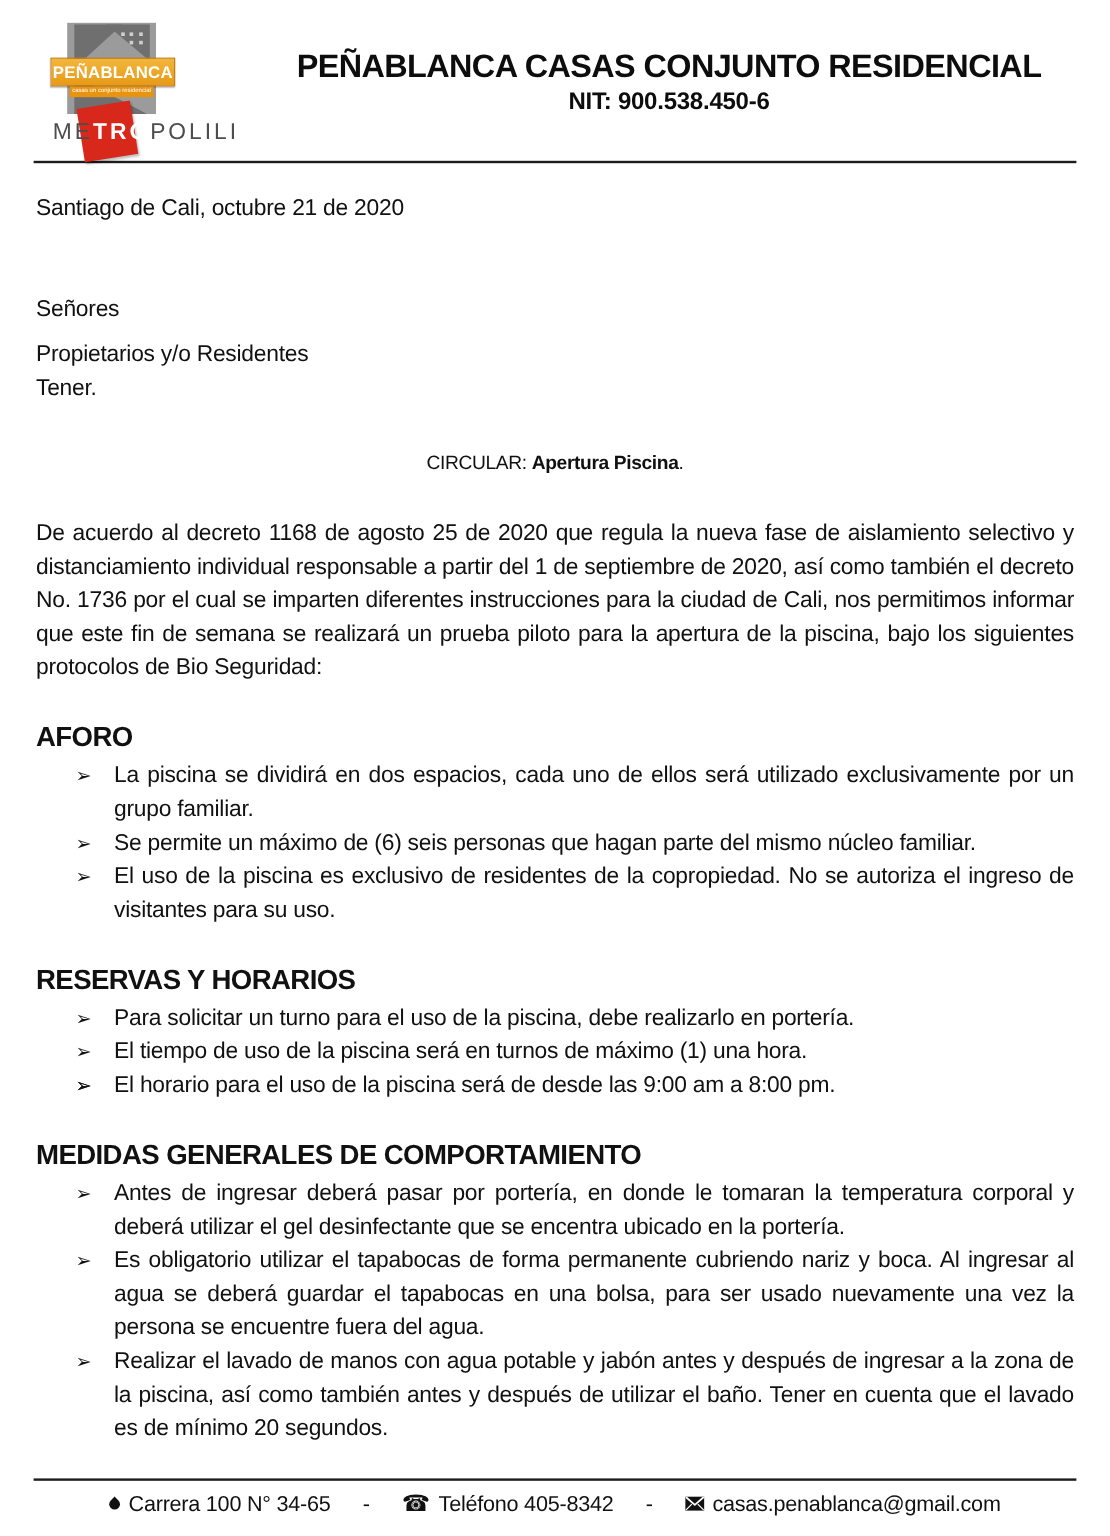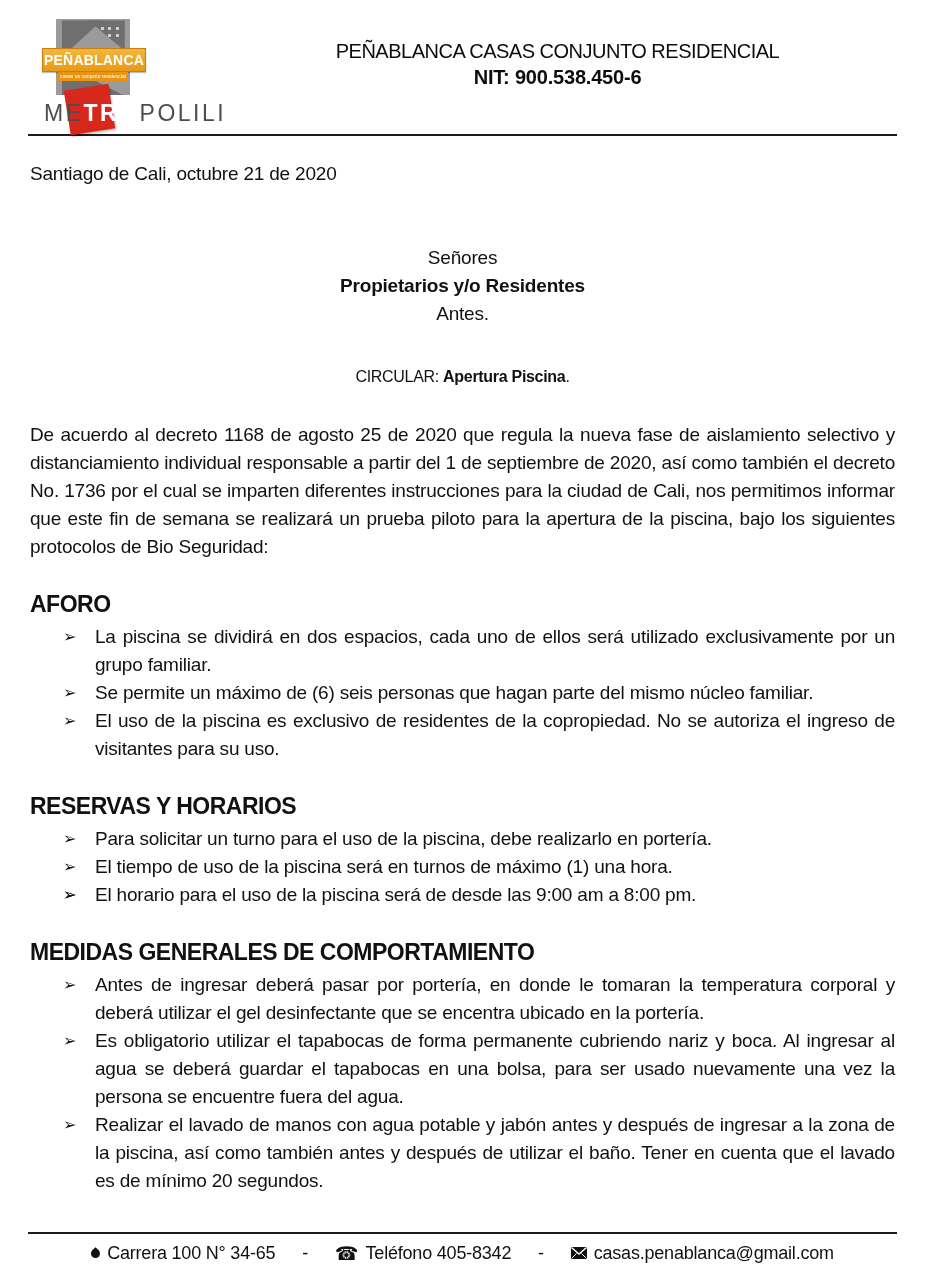--- a/index.html
+++ b/index.html
@@ -30,41 +30,41 @@
     border:1px solid #c77f14;
     display:flex;align-items:center;justify-content:center;
     color:#fff;font-weight:700;font-size:14px;letter-spacing:0.2px;
     box-shadow:0 1px 1px rgba(0,0,0,.25);
   }
   .banner-sub{
     position:absolute;left:28px;top:58px;width:70px;height:9px;
     background:#e89410;color:#fff;font-size:5px;line-height:9px;text-align:center;
     letter-spacing:0;white-space:nowrap;overflow:hidden;
   }
-  .metropoli{position:absolute;left:14px;top:86px;font-size:23px;letter-spacing:2.5px;color:#4d4d4d;white-space:nowrap;}
+  .metropoli{position:absolute;left:14px;top:86px;font-size:19px;letter-spacing:2.5px;color:#4d4d4d;white-space:nowrap;}
   .metropoli .rs{
     position:absolute;left:23px;top:-13px;width:45px;height:45px;
     background:#d8271b;transform:rotate(-9deg);
     box-shadow:1px 2px 2px rgba(0,0,0,.25);
   }
   .metropoli .ltr{position:relative;}
   .metropoli .tro{position:relative;color:#fff;font-weight:700;}
   .head-text{flex:1;text-align:center;padding-top:26px;}
-  .org-name{margin:0;font-size:20px;font-weight:400;letter-spacing:-0.5px;color:#0d0d0d;}
+  .org-name{margin:0;font-size:27px;font-weight:700;letter-spacing:-0.5px;color:#0d0d0d;}
   .org-nit{margin-top:3px;font-size:20px;font-weight:700;color:#0d0d0d;}
 
   .rule{border:none;border-top:2.5px solid #1c1c1c;margin:0 28px;}
   .top-rule{margin-top:2px;}
 
   
   .body-area{padding:0 30px;font-size:19px;line-height:28px;}
   .date-line{margin:24px 0 0 0;}
-  .recipients{margin:56px 0 0 0;text-align:center;}
+  .recipients{margin:56px 0 0 0;}
   .recipients div{line-height:28px;}
-  .bold{font-weight:700;}
+  .bold{font-weight:400;margin-top:10px;}
   .subject{margin:35px 0 0 0;text-align:center;font-size:16px;font-weight:400;letter-spacing:-0.3px;}
   .subject strong{font-weight:700;}
   .intro{margin:30px 0 0 0;text-align:justify;}
 
   .section-title{margin:29px 0 0 0;font-size:23px;font-weight:700;letter-spacing:-0.5px;}
   ul.arrow-list{list-style:none;margin:5px 0 0 0;padding:0 0 0 65px;}
   ul.arrow-list li{position:relative;text-align:justify;padding-left:0;margin:0;}
   ul.arrow-list .bullet{
     position:absolute;left:-32px;top:0;
     font-family:"DejaVu Sans", sans-serif;font-size:16px;color:#111;letter-spacing:0;
@@ -115,21 +115,21 @@
   </header>
 
   <hr class="rule top-rule">
 
   <main class="body-area">
     <p class="date-line">Santiago de Cali, octubre 21 de 2020</p>
 
     <div class="recipients">
       <div>Señores</div>
       <div class="bold">Propietarios y/o Residentes</div>
-      <div>Antes.</div>
+      <div>Tener.</div>
     </div>
 
     <h2 class="subject"><span>CIRCULAR: </span><strong>Apertura Piscina</strong><span>.</span></h2>
 
     <p class="intro">De acuerdo al decreto 1168 de agosto 25 de 2020 que regula la nueva fase de aislamiento selectivo y distanciamiento individual responsable a partir del 1 de septiembre de 2020, así como también el decreto No. 1736 por el cual se imparten diferentes instrucciones para la ciudad de Cali, nos permitimos informar que este fin de semana se realizará un prueba piloto para la apertura de la piscina, bajo los siguientes protocolos de Bio Seguridad:</p>
 
     <section>
       <h3 class="section-title">AFORO</h3>
       <ul class="arrow-list">
         <li><span class="bullet">➢</span><span>La piscina se dividirá en dos espacios, cada uno de ellos será utilizado exclusivamente por un grupo familiar.</span></li>

